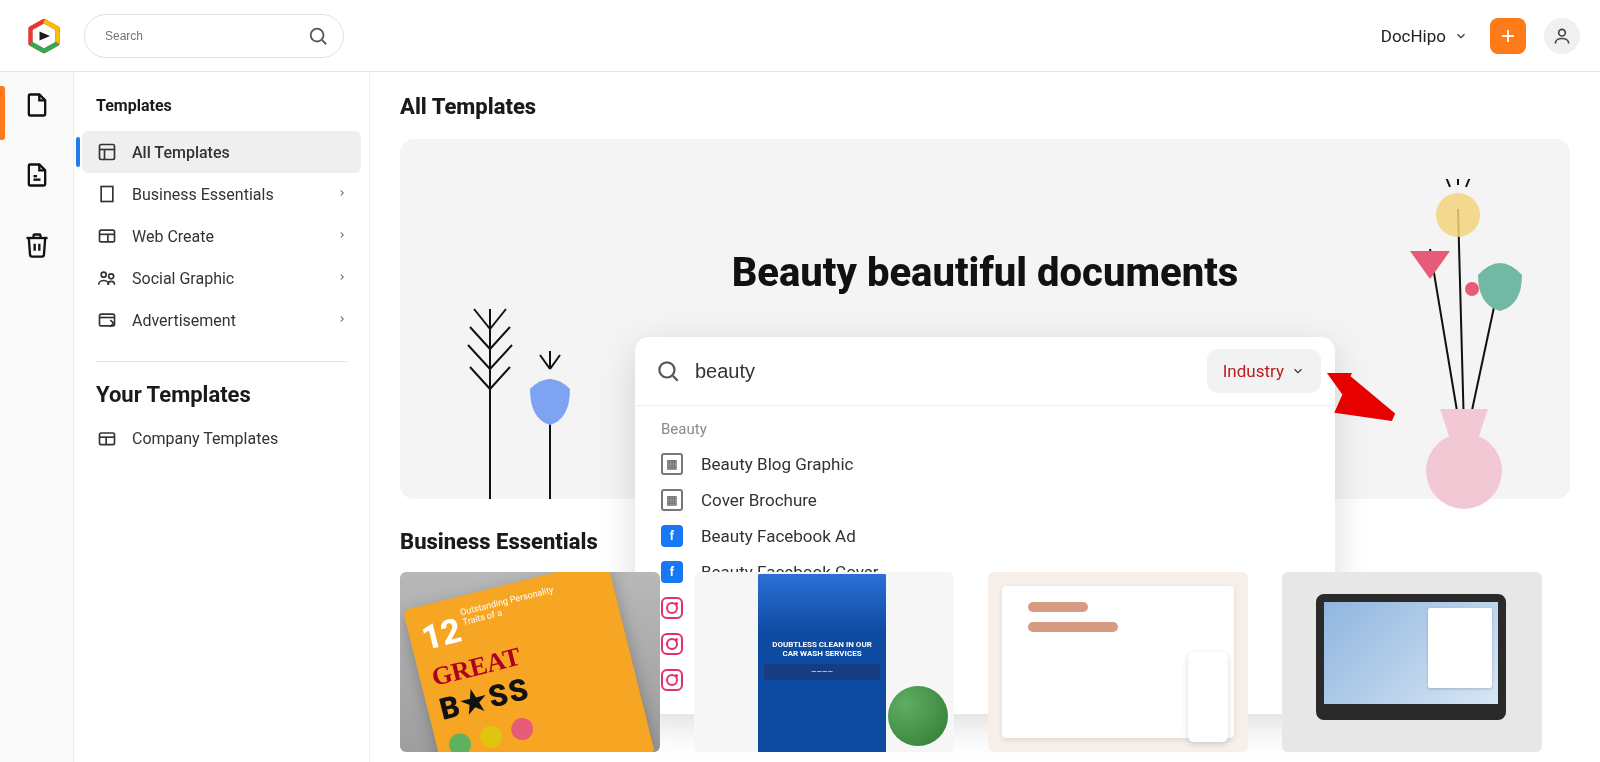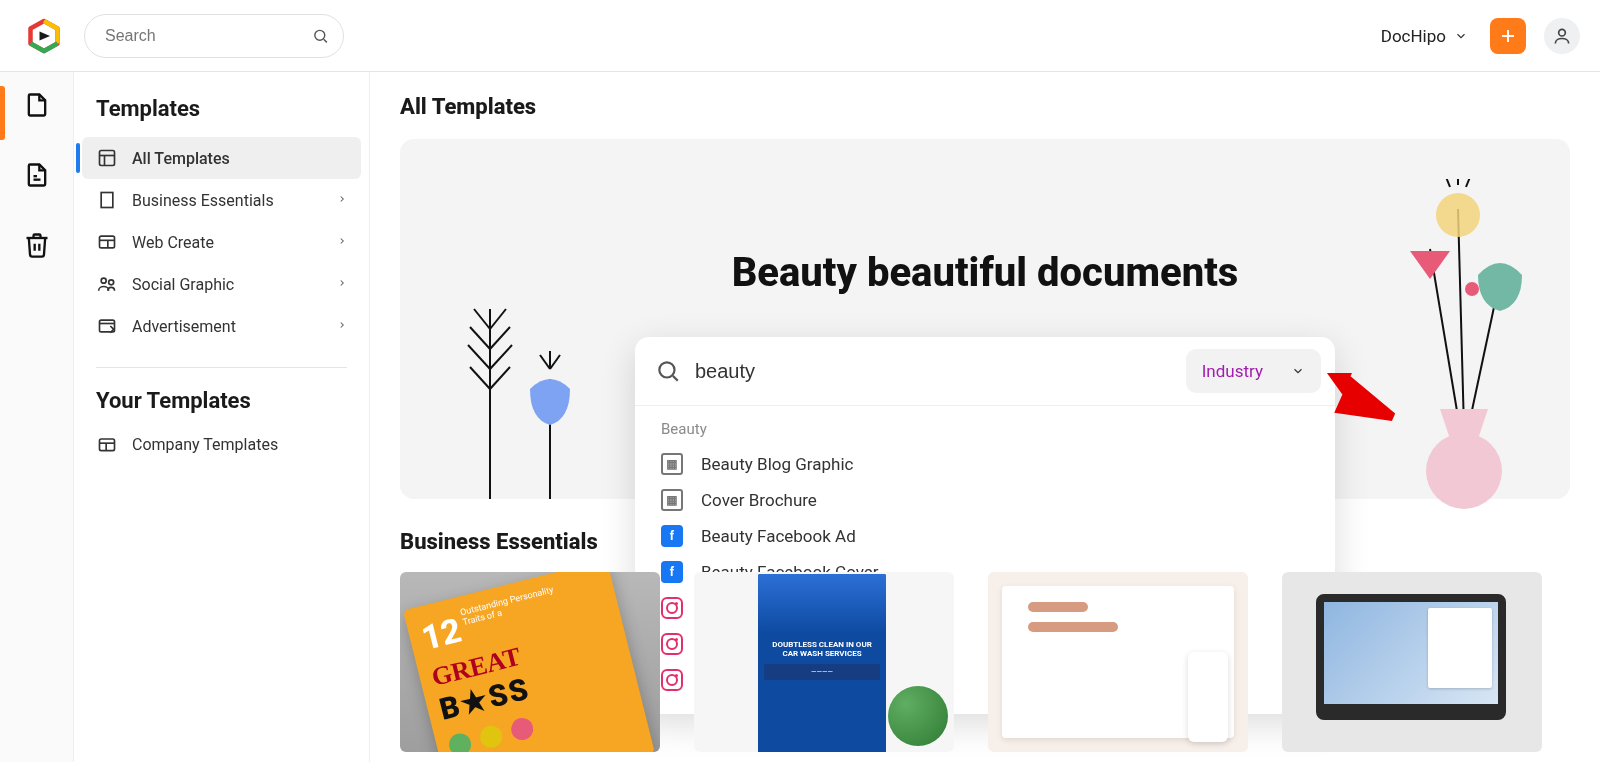--- a/index.html
+++ b/index.html
@@ -9,36 +9,36 @@
     height: 72px;
     display:flex; align-items:center; padding:0 20px 0 14px; border-bottom:1px solid #e5e5e5;
   }
   .logo-wrap{width:60px;display:flex;justify-content:center;}
   .logo{width:36px;height:36px;position:relative;}
   .logo svg{width:100%;height:100%;}
   .search-box{
     margin-left:10px; width:260px;height:44px;border:1px solid #e1e1e1;border-radius:24px;
     display:flex;align-items:center;padding:0 14px 0 20px;color:#7a7a7a;font-size:16px;
   }
-  .search-box input{border:none;outline:none;flex:1;font-size:16px;color:#4d7c0f;background:transparent;}
+  .search-box input{border:none;outline:none;flex:1;font-size:12px;color:#4d7c0f;background:transparent;}
   .search-box .si{width:22px;height:22px;stroke:#555;}
   .header-spacer{flex:1;}
   .workspace-sel{display:flex;align-items:center;gap:8px;font-size:17px;color:#222;cursor:pointer;margin-right:22px;}
   .plus-btn{width:36px;height:36px;border-radius:8px;background:#ff7a18;display:flex;align-items:center;justify-content:center;color:#fff;margin-right:18px;cursor:pointer;}
   .avatar-btn{width:36px;height:36px;border-radius:50%;background:#eef0f1;display:flex;align-items:center;justify-content:center;cursor:pointer;}
   .chev{width:14px;height:14px;}
   
   .body{display:flex;height:calc(762px - 72px);}
   .rail{width:74px;background:#fafafa;border-right:1px solid #eee;padding-top:18px;display:flex;flex-direction:column;align-items:center;gap:40px;position:relative;}
   .rail .active-bar{position:absolute;left:0;top:14px;width:5px;height:54px;background:#ff7a18;border-radius:0 3px 3px 0;}
   .rail-item{width:30px;height:30px;display:flex;align-items:center;justify-content:center;cursor:pointer;}
   .rail-item svg{width:28px;height:28px;}
   
   .sidebar{width:296px;border-right:1px solid #eee;padding:24px 8px 0 8px;}
-  .sidebar h2{font-size:22px;font-weight:700;padding:0 14px 10px;}
+  .sidebar h2{font-size:16px;font-weight:700;padding:0 14px 10px;}
   .cat-list{margin-top:6px;}
   .cat-item{display:flex;align-items:center;height:42px;padding:0 14px;border-radius:6px;font-size:16px;color:#333;cursor:pointer;position:relative;}
   .cat-item.active{background:#efefef;font-weight:500;}
   .cat-item.active::before{content:"";position:absolute;left:-6px;top:6px;bottom:6px;width:4px;background:#1e7bf0;border-radius:2px;}
   .cat-item .ci-icon{width:22px;height:22px;margin-right:14px;flex:none;display:flex;align-items:center;justify-content:center;}
   .cat-item .ci-icon svg{width:20px;height:20px;}
   .cat-item .ci-chev{margin-left:auto;opacity:.8;}
   .divider{height:1px;background:#e5e5e5;margin:20px 14px;}
   .sidebar h3{font-size:22px;font-weight:700;padding:0 14px 10px;}
   
@@ -49,21 +49,21 @@
   .flower-left{position:absolute;left:50px;top:150px;}
   .flower-right{position:absolute;right:30px;top:40px;}
   
   .megasearch{
     position:absolute;left:50%;top:198px;transform:translateX(-50%);
     width:700px;background:#fff;border-radius:14px;box-shadow:0 10px 36px rgba(0,0,0,.14);padding:0;
   }
   .ms-row{display:flex;align-items:center;height:68px;padding:0 14px;gap:14px;}
   .ms-row .si{width:26px;height:26px;stroke:#555;margin-left:6px;}
   .ms-input{flex:1;font-size:20px;border:none;outline:none;color:#333;}
-  .industry-btn{background:#f2f2f2;border-radius:10px;height:44px;padding:0 16px;display:flex;align-items:center;gap:28px;font-size:17px;color:#a21caf;cursor:pointer;}
+  .industry-btn{background:#f2f2f2;border-radius:10px;height:44px;padding:0 16px;display:flex;align-items:center;gap:7px;font-size:17px;color:#b91c1c;cursor:pointer;}
   .ms-drop{border-top:1px solid #eee;max-height:320px;overflow:auto;padding:14px 0 16px;}
   .ms-group{padding:0 26px 8px;color:#8a8a8a;font-size:15px;}
   .ms-item{display:flex;align-items:center;gap:18px;padding:7px 26px;font-size:17px;color:#333;cursor:pointer;}
   .tag{width:22px;height:22px;border-radius:4px;display:flex;align-items:center;justify-content:center;font-size:12px;font-weight:700;color:#fff;flex:none;}
   .tag.doc{background:transparent;border:2px solid #777;color:#777;border-radius:3px;}
   .tag.fb{background:#1877f2;}
   .tag.ig{background:#fff;border:2px solid #e1306c;border-radius:6px;position:relative;}
   .tag.ig::after{content:"";position:absolute;width:8px;height:8px;border:2px solid #e1306c;border-radius:50%;}
   .tag.ig::before{content:"";position:absolute;right:3px;top:3px;width:3px;height:3px;background:#e1306c;border-radius:50%;}
   

